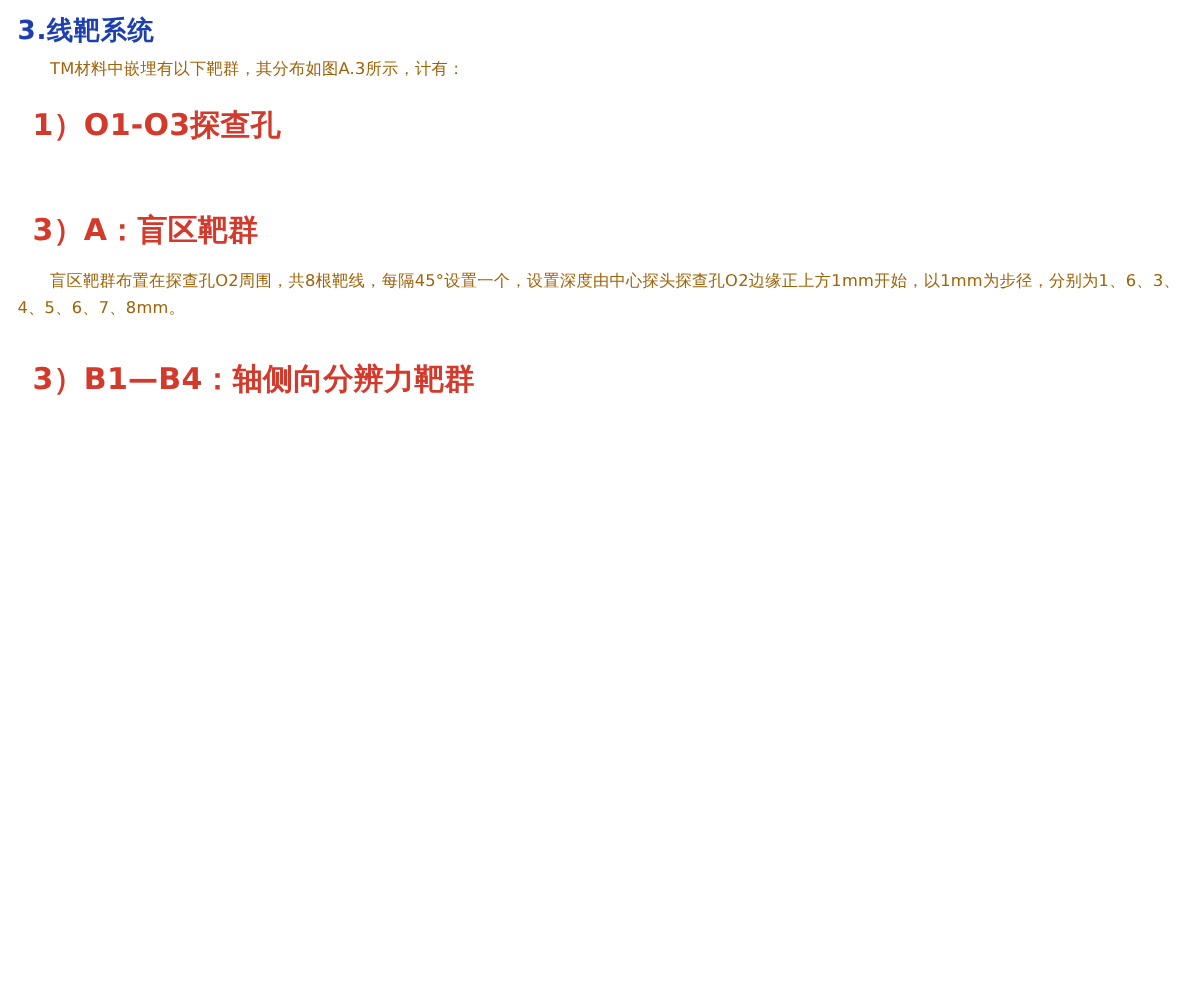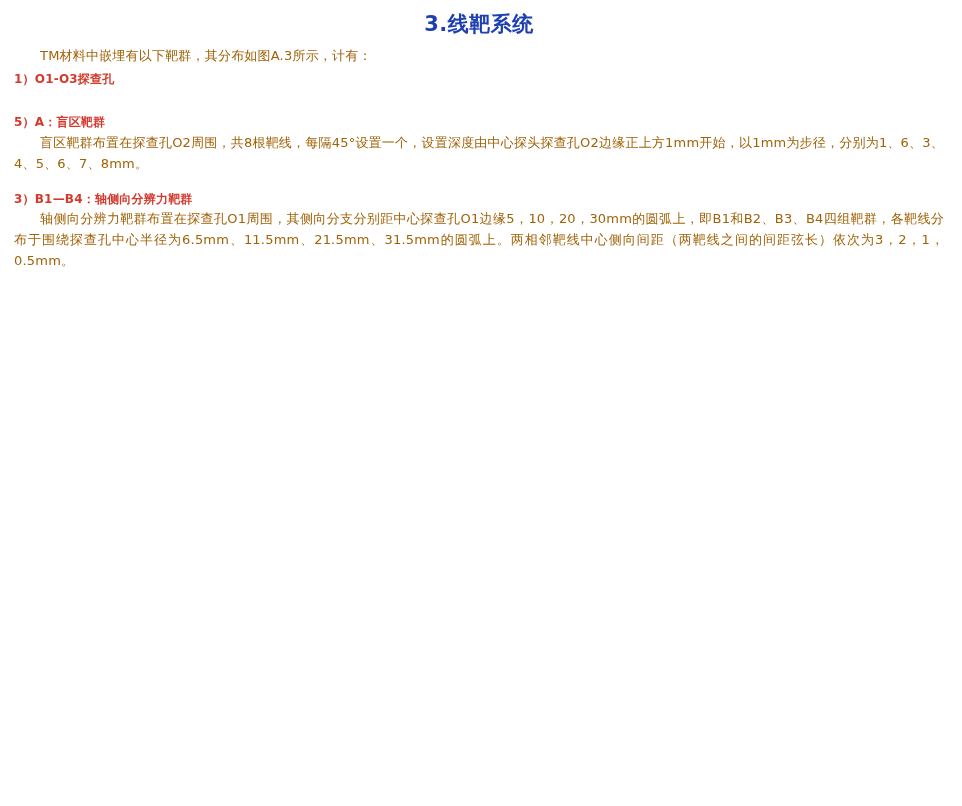--- a/index.html
+++ b/index.html
@@ -21,27 +21,26 @@
     padding: 10px 18px 0 14px;
     position: relative;
   }
   .section-title {
     color: #1d3fb0;
     font-size: 21px;
     font-weight: bold;
     letter-spacing: 0.5px;
     margin: 0 0 6px 0;
     line-height: 1.4;
-    text-align: center;
   }
   .subhead {
     color: #d33a2c;
-    font-size: 12px;
+    font-size: 24px;
     font-weight: bold;
-    margin: 0;
+    margin: 12px;
     line-height: 1.55;
     letter-spacing: 0.2px;
   }
   .para {
     font-size: 13px;
     line-height: 1.62;
     margin: 0;
     text-align: justify;
     text-justify: inter-ideograph;
     letter-spacing: 0.2px;
@@ -66,24 +65,23 @@
 
   <div class="gap-sm"></div>
 
   <div class="blk">
     <p class="subhead">1）O1-O3探查孔</p>
   </div>
 
   <div class="gap-lg"></div>
 
   <div class="blk">
-    <p class="subhead">5）A：盲区靶群</p>
+    <p class="subhead">3）A：盲区靶群</p>
     <p class="para indent">盲区靶群布置在探查孔O2周围，共8根靶线，每隔45°设置一个，设置深度由中心探头探查孔O2边缘正上方1mm开始，以1mm为步径，分别为1、6、3、4、5、6、7、8mm。</p>
   </div>
 
   <div class="gap-md"></div>
 
   <div class="blk">
     <p class="subhead">3）B1—B4：轴侧向分辨力靶群</p>
-    <p class="para indent">轴侧向分辨力靶群布置在探查孔O1周围，其侧向分支分别距中心探查孔O1边缘5，10，20，30mm的圆弧上，即B1和B2、B3、B4四组靶群，各靶线分布于围绕探查孔中心半径为6.5mm、11.5mm、21.5mm、31.5mm的圆弧上。两相邻靶线中心侧向间距（两靶线之间的间距弦长）依次为3，2，1，0.5mm。</p>
   </div>
 
 </div>
 
 </body></html>

